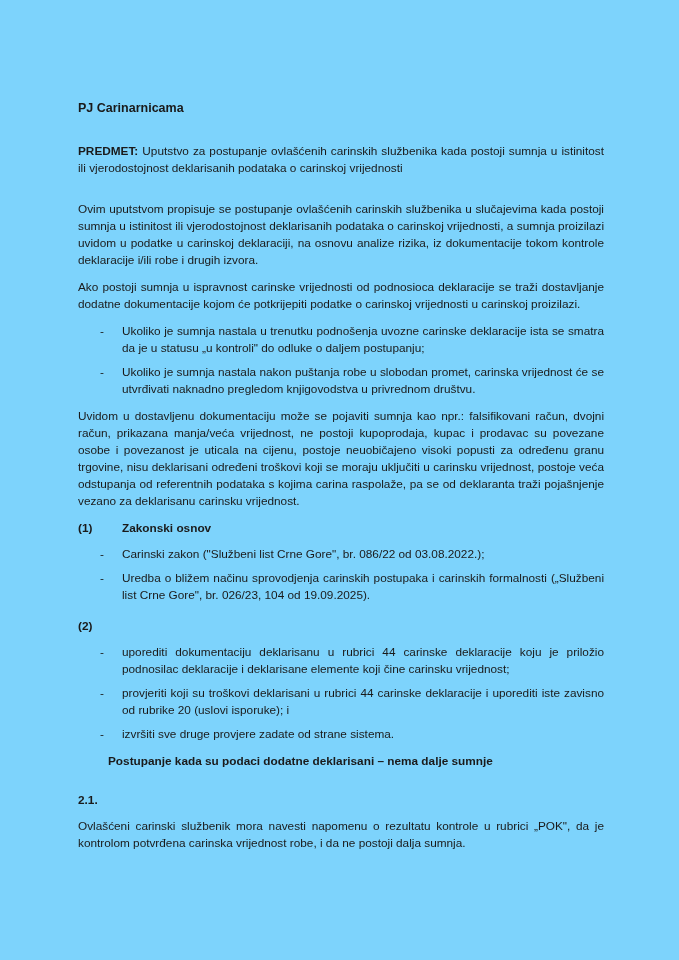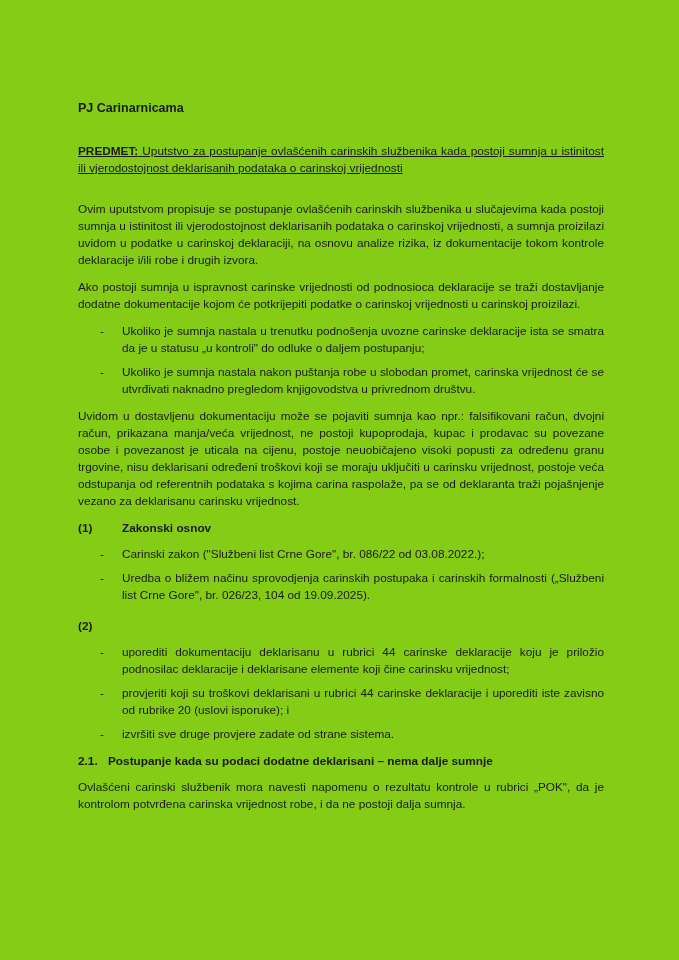--- a/index.html
+++ b/index.html
@@ -5,37 +5,36 @@
   html, body {
     margin: 0;
     padding: 0;
     background: #ffffff;
   }
   .page {
     position: relative;
     width: 679px;
     height: 960px;
     box-sizing: border-box;
-    background: #84cc16;
+    background: #7dd3fc;
     padding: 100px 75px 20px 78px;
     overflow: hidden;
     font-family: "Liberation Sans", "DejaVu Sans", sans-serif;
     font-size: 11.8px;
     line-height: 17px;
     color: #1a1a1a;
   }
   .doc-header {
     margin: 0 0 26px 0;
     font-weight: bold;
     font-size: 12.5px;
   }
   .subject {
     margin: 0 0 24px 0;
     text-align: justify;
-    text-decoration: underline;
   }
   .para {
     margin: 9px 0 10px 0;
     text-align: justify;
   }
   .bullet {
     display: flex;
     margin: 0 0 7px 0;
     padding-left: 22px;
   }
@@ -51,20 +50,21 @@
     display: flex;
     margin: 4px 0 9px 0;
     font-weight: bold;
   }
   .section-heading .sec-num {
     width: 44px;
     flex-shrink: 0;
   }
   .section-heading.sub .sec-num {
     width: 30px;
+    margin-top: 39px;
   }
   .list-block {
     margin-bottom: 10px;
   }
   .gap-before {
     margin-top: 14px;
   }
 </style>
 </head>
 <body>

